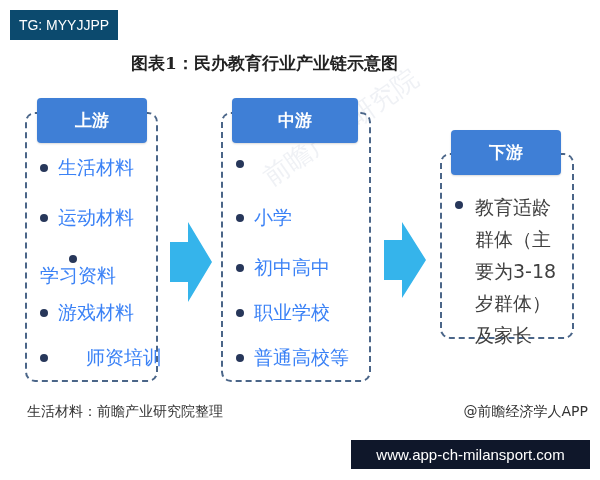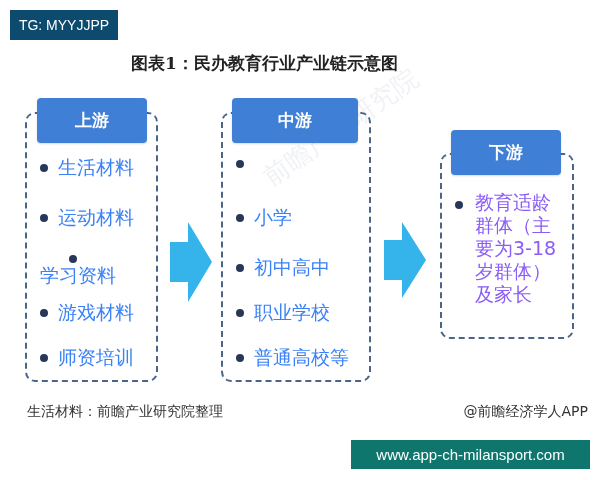--- a/index.html
+++ b/index.html
@@ -33,34 +33,34 @@
     .item {
       position: absolute; display: flex; align-items: center;
       font-size: 19px; color: #3b82f6; white-space: nowrap;
     }
     .bullet {
       width: 8px; height: 8px; border-radius: 50%; background: #27375a;
       margin-right: 10px; flex-shrink: 0;
     }
     .down-text {
       position: absolute; left: 455px; top: 191px; width: 112px;
-      font-size: 19px; line-height: 23px; color: #8b5cf6;
+      font-size: 19px; line-height: 32px; color: #404040;
     }
     .down-text .bullet { position: absolute; left: 0; top: 10px; }
     .down-text .txt { margin-left: 20px; display: block; word-break: break-all; }
     .arrow { position: absolute; }
     .source {
       position: absolute; left: 27px; top: 403px; font-size: 14px; color: #333333;
     }
     .credit {
       position: absolute; right: 12px; top: 403px; font-size: 14px; color: #333333;
     }
     .url-badge {
       position: absolute; left: 351px; top: 440px; width: 239px; height: 29px;
-      background: #0f766e; color: #ffffff; font-size: 15px;
+      background: #0f172a; color: #ffffff; font-size: 15px;
       font-family: "Liberation Sans", sans-serif;
       display: flex; align-items: center; justify-content: center;
     }
     .watermark {
       position: absolute; left: 250px; top: 110px; font-size: 26px;
       color: rgba(120,140,170,0.12); transform: rotate(-35deg);
       white-space: nowrap; pointer-events: none;
     }
   </style>
 </head>
@@ -83,21 +83,21 @@
     <span>运动材料</span>
   </div>
 <div class="item" style="left:40px; top:255px;flex-direction:column;">
     <span class="bullet"></span>
     <span>学习资料</span>
   </div>
 <div class="item" style="left:40px; top:300px;">
     <span class="bullet"></span>
     <span>游戏材料</span>
   </div>
-<div class="item" style="left:40px; top:345px;">
+<div class="item" style="left:40px; top:345px;gap:28px;">
     <span class="bullet"></span>
     <span>师资培训</span>
   </div>
 
 <svg class="arrow" style="left:170px; top:222px;" width="42" height="80" viewBox="0 0 42 80">
   <polygon points="0,20 18,20 18,0 42,40 18,80 18,60 0,60" fill="#35b4eb"></polygon>
 </svg>
 
 <div class="stage-box" style="left:221px; top:112px; width:150px; height:270px;"></div>
 <div class="stage-header" style="left:232px; top:98px; width:126px; height:45px;">中游</div>

